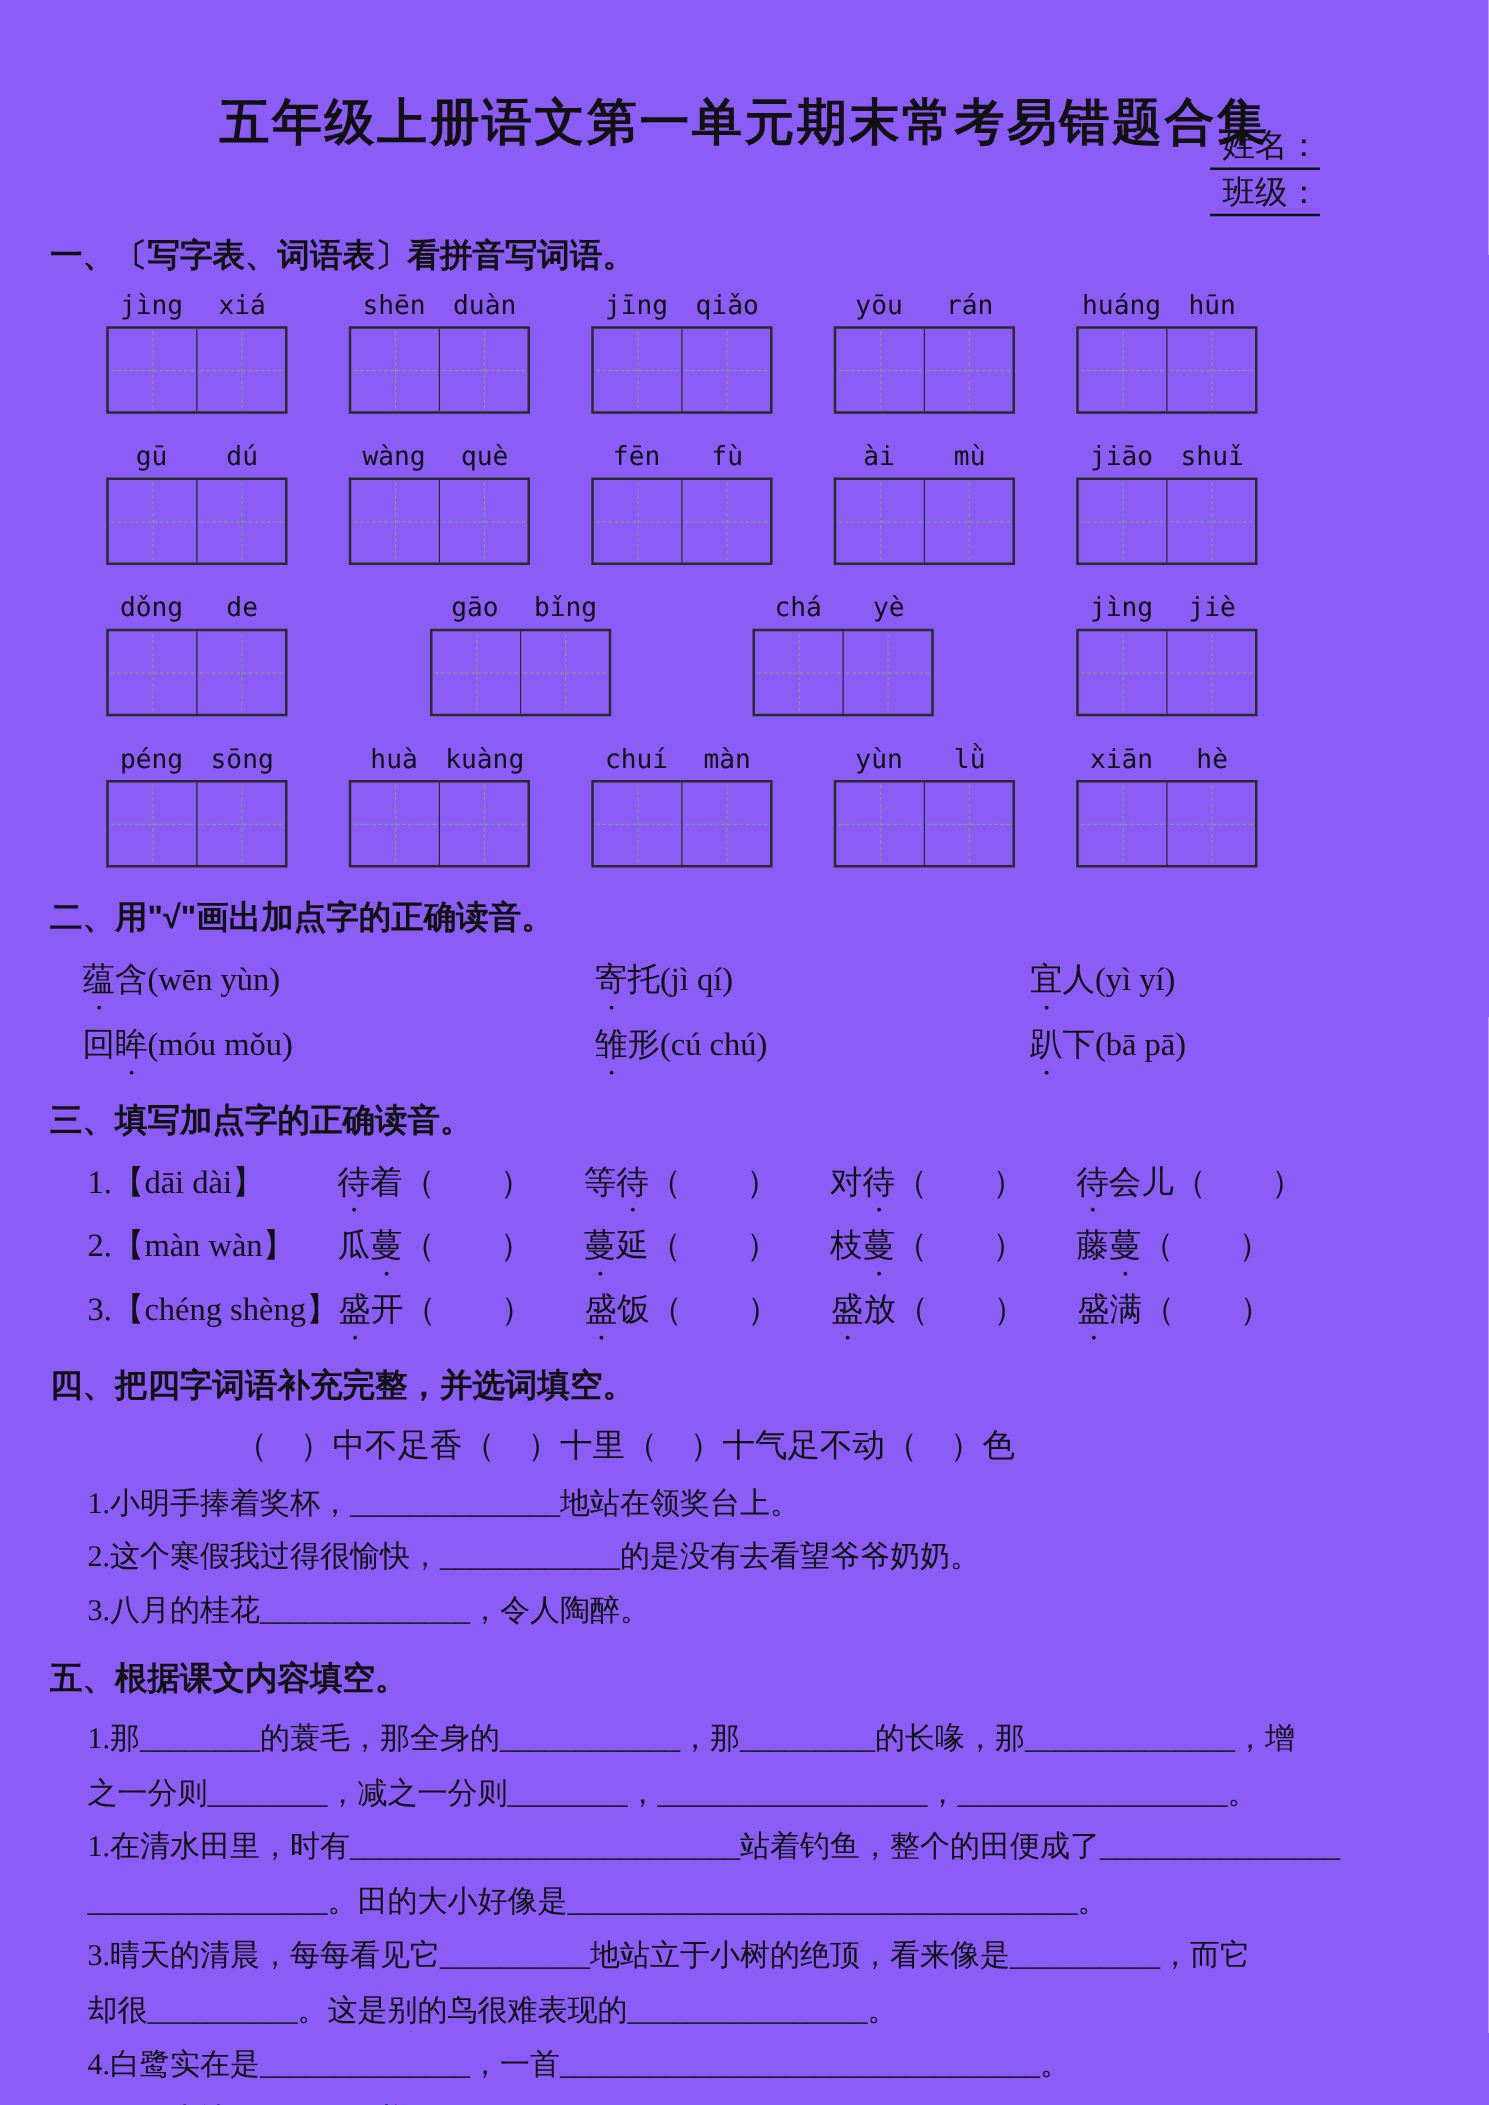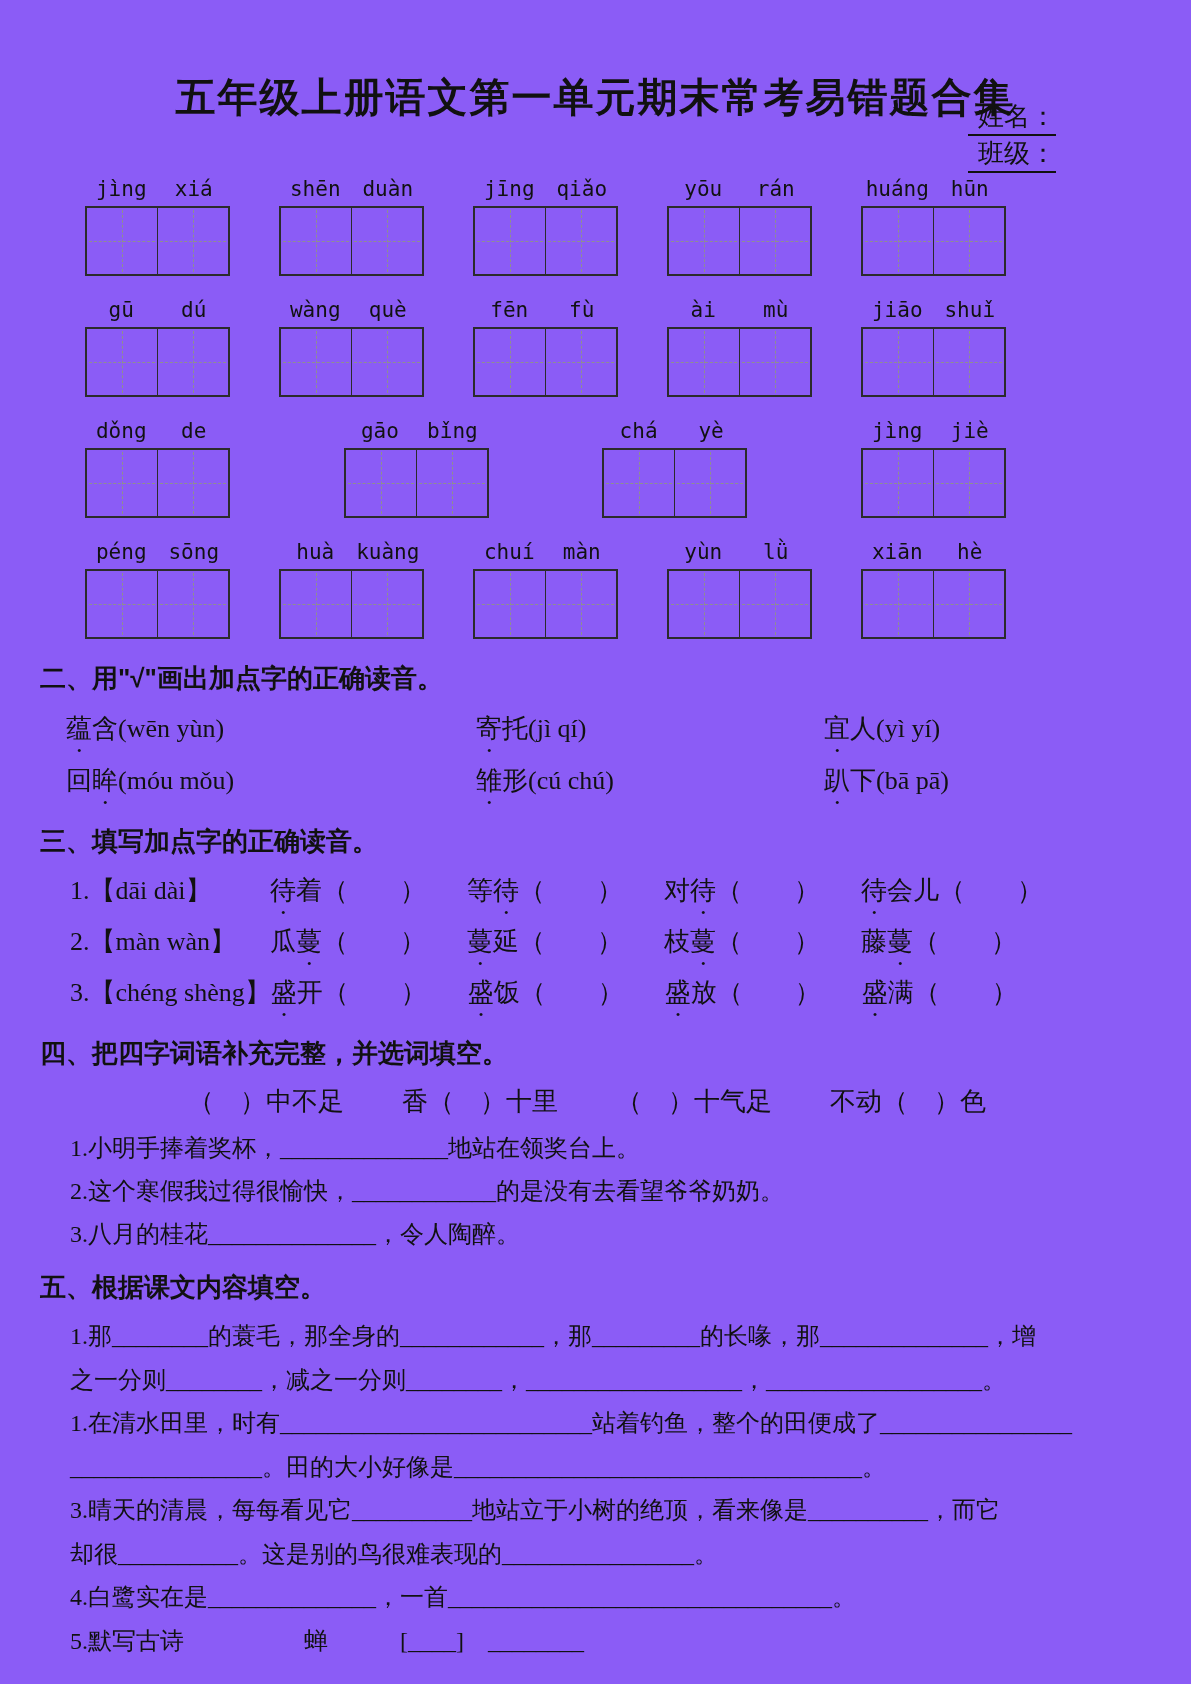--- a/index.html
+++ b/index.html
@@ -52,40 +52,41 @@
   
   .s3-row { display:flex; padding-left:30px; font-size:26px; line-height:44px; }
   .s3-label { min-width:200px; flex-shrink:0; white-space:nowrap; }
   .s3-word { width:197px; flex-shrink:0; white-space:nowrap; }
   
   .em-dot {
     -webkit-text-emphasis:filled dot; text-emphasis:filled dot;
     -webkit-text-emphasis-position:under; text-emphasis-position:under right;
   }
   
-  .idiom-line { display:flex; gap:58px; padding-left:148px; font-size:26px;
+  .idiom-line { display:flex; padding-left:148px; font-size:26px;
                 line-height:42px; margin-bottom:4px; white-space:nowrap; }
   .text-line { font-size:24px; line-height:43px; padding-left:30px; white-space:nowrap; }
   
   .s5 .text-line { line-height:43.5px; }
 </style>
 </head>
 <body>
 
 <div class="page">
 
   <h1 class="title">五年级上册语文第一单元期末常考易错题合集</h1>
 
   <div class="name-line">
     <span class="lbl">姓名：</span>
       <span class="uline"></span>
     <span class="lbl">班级：</span>
       <span class="uline"></span>
   </div>
 
+  <h2 class="sec">一、〔写字表、词语表〕看拼音写词语。</h2>
   <div class="s1-wrap">
       <div class="grid-row">
         <div class="word-block">
           <div class="pinyin">
             <span class="syl">jìng</span>
             <span class="syl">xiá</span>
           </div>
           <div class="wgrid">
             <div class="cell"></div>
             <div class="cell"></div>

